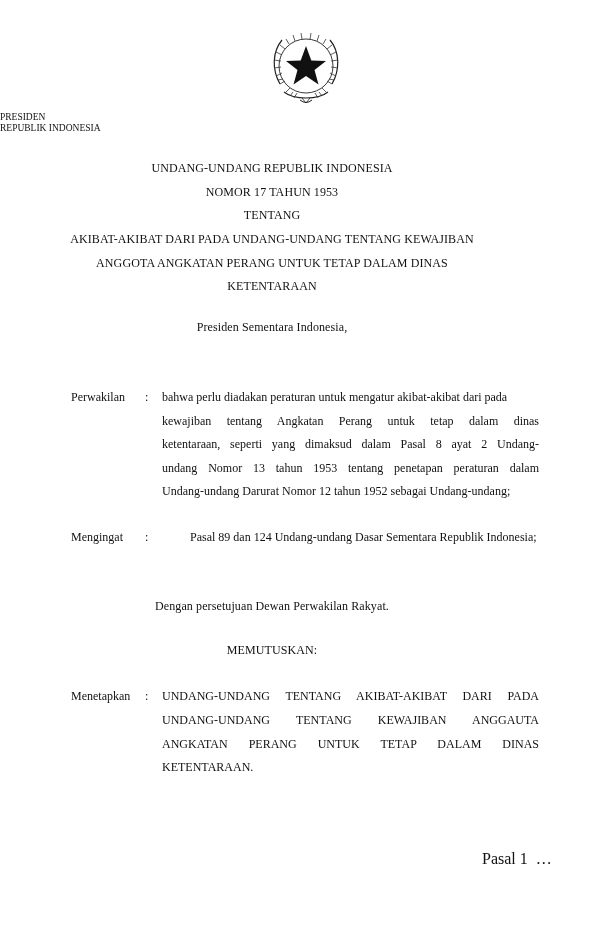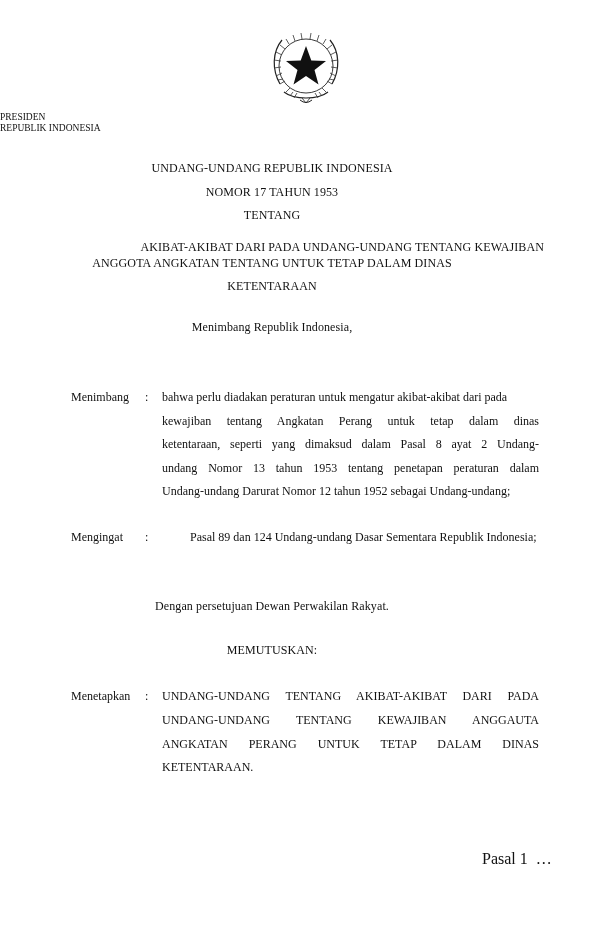--- a/index.html
+++ b/index.html
@@ -66,27 +66,27 @@
     <path d="M36 72 L40 77 L44 72" stroke="#222" stroke-width="0.8" fill="none"></path>
   </svg>
 </div>
 
 <div class="head-small" style="top:112px;">PRESIDEN</div>
 <div class="head-small" style="top:123px;">REPUBLIK INDONESIA</div>
 
 <div class="title-line" style="top:161px;">UNDANG-UNDANG REPUBLIK INDONESIA</div>
 <div class="title-line" style="top:185px;text-align:center;">NOMOR 17 TAHUN 1953</div>
 <div class="title-line" style="top:208px;">TENTANG</div>
-<div class="title-line" style="top:240px;text-align:right;">AKIBAT-AKIBAT DARI PADA UNDANG-UNDANG TENTANG KEWAJIBAN</div>
-<div class="title-line" style="top:256px;">ANGGOTA ANGKATAN TENTANG UNTUK TETAP DALAM DINAS</div>
+<div class="title-line" style="top:232px;">AKIBAT-AKIBAT DARI PADA UNDANG-UNDANG TENTANG KEWAJIBAN</div>
+<div class="title-line" style="top:256px;">ANGGOTA ANGKATAN PERANG UNTUK TETAP DALAM DINAS</div>
 <div class="title-line" style="top:279px;">KETENTARAAN</div>
 
-<div class="title-line" style="top:320px;">Menimbang Republik Indonesia,</div>
+<div class="title-line" style="top:320px;">Presiden Sementara Indonesia,</div>
 
-<div class="label" style="top:390px;">Menimbang</div>
+<div class="label" style="top:390px;">Perwakilan</div>
 <div class="colon" style="top:390px; left:145px;">:</div>
 <div class="left-line" style="top:390px; width:377px; text-align:justify;">bahwa perlu diadakan peraturan untuk mengatur akibat-akibat dari pada</div>
 <div class="left-line" style="top:414px; width:377px; text-align:justify; text-align-last:justify; white-space:normal;">kewajiban tentang Angkatan Perang untuk tetap dalam dinas</div>
 <div class="left-line" style="top:437px; width:377px; text-align:justify; text-align-last:justify; white-space:normal;">ketentaraan, seperti yang dimaksud dalam Pasal 8 ayat 2 Undang-</div>
 <div class="left-line" style="top:461px; width:377px; text-align:justify; text-align-last:justify; white-space:normal;">undang Nomor 13 tahun 1953 tentang penetapan peraturan dalam</div>
 <div class="left-line" style="top:484px;">Undang-undang Darurat Nomor 12 tahun 1952 sebagai Undang-undang;</div>
 
 <div class="label" style="top:530px;">Mengingat</div>
 <div class="colon" style="top:530px; left:145px;">:</div>
 <div class="left-line" style="top:530px;margin-left:28px;">Pasal 89 dan 124 Undang-undang Dasar Sementara Republik Indonesia;</div>

